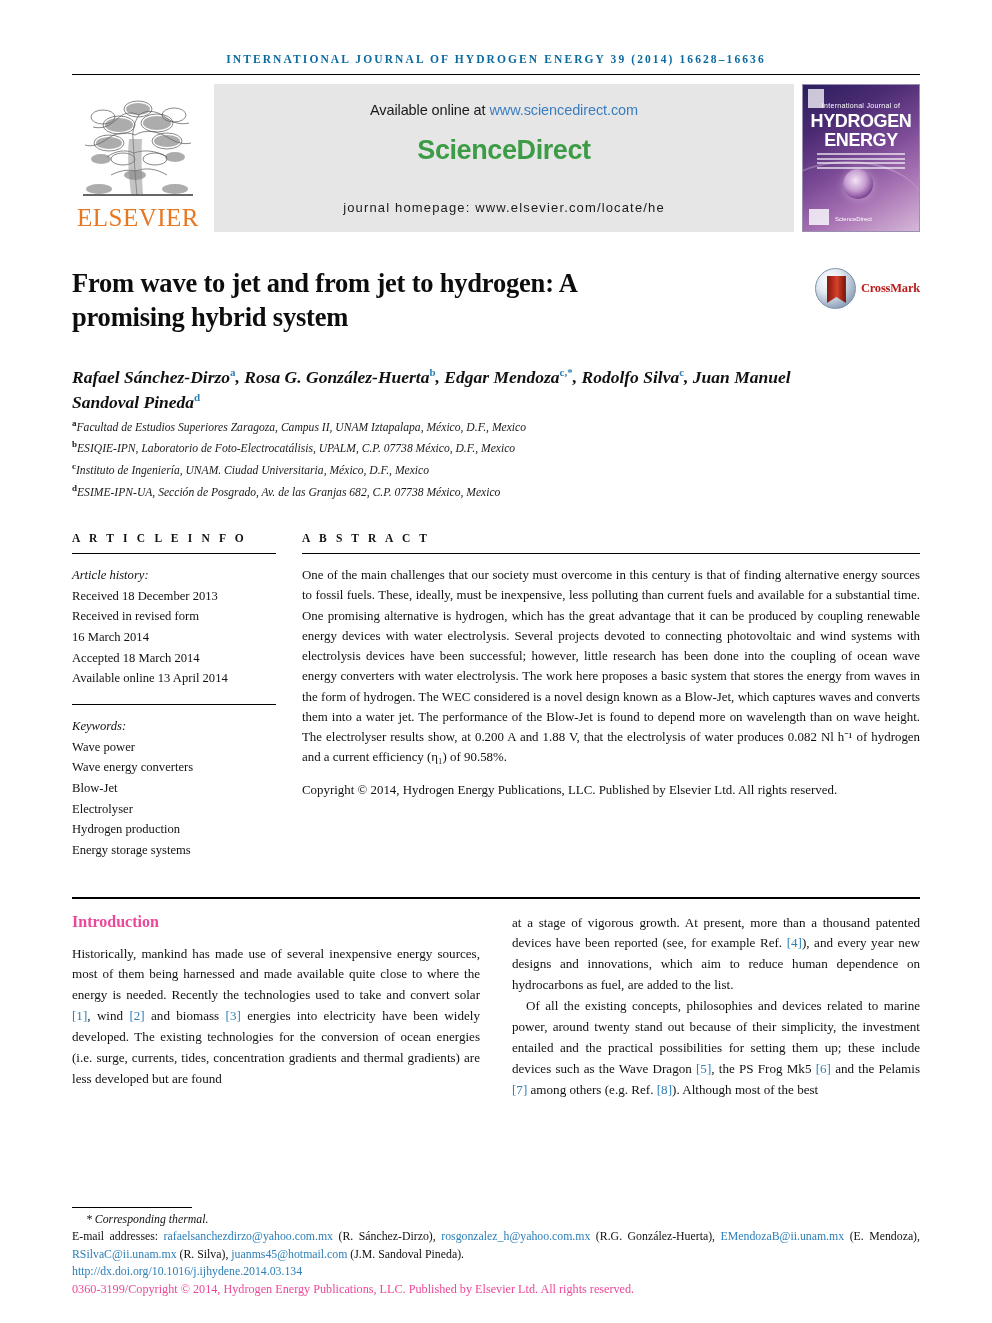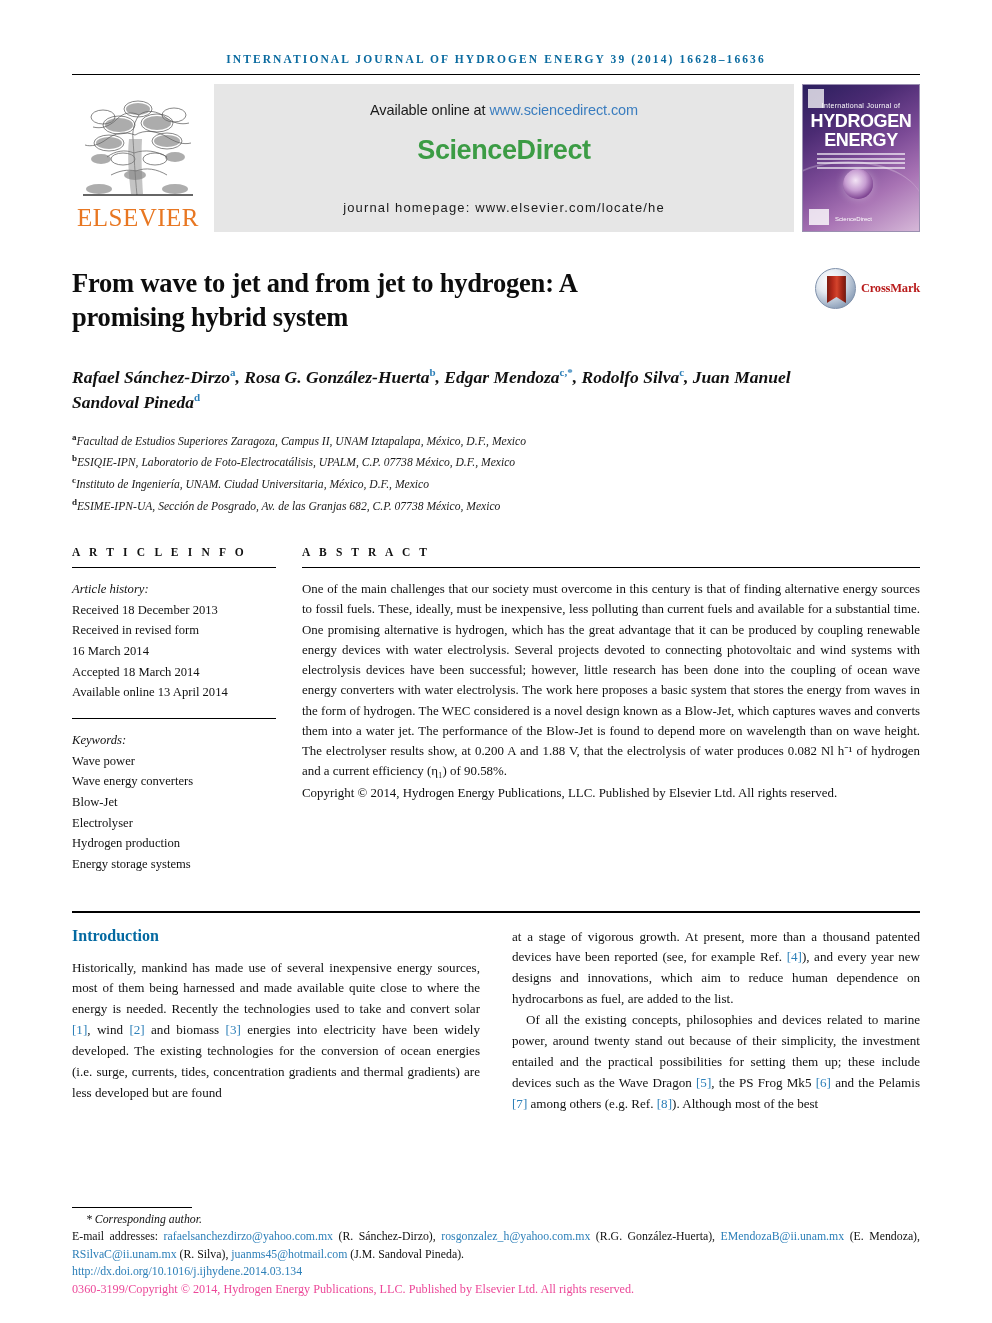--- a/index.html
+++ b/index.html
@@ -185,21 +185,21 @@
     font-family: "Liberation Serif", serif;
     font-style: italic;
     font-weight: bold;
     font-size: 17.5px;
     line-height: 1.45;
     width: 740px;
     color: #111;
   }
   .authors sup { color: #2c7fb8; font-size: 11px; font-style: normal; font-weight: bold; vertical-align: super; }
 
-  .affils { margin-top: 14px; }
+  .affils { margin-top: 0; }
   .affil {
     font-family: "Liberation Serif", serif;
     font-style: italic;
     font-size: 11.6px;
     line-height: 1.62;
     color: #1a1a1a;
   }
   .affil sup { font-weight: bold; font-style: normal; font-size: 9px; vertical-align: super; }
 
   
@@ -226,29 +226,29 @@
   .info-block .ital { font-style: italic; }
   .kw-sep { border-top: 1.4px solid #000; margin: 15px 0 11px 0; }
 
   .abstract {
     font-family: "Liberation Serif", serif;
     font-size: 12.9px;
     line-height: 1.57;
     text-align: justify;
     color: #111;
   }
-  .abstract .copy { display: block; margin-top: 1px; }
+  .abstract .copy { display: block; margin-top: 12px; }
 
   
   .body-rule { border-top: 2.6px solid #000; margin-top: 36px; }
   .body-cols { display: flex; gap: 32px; margin-top: 14px; }
   .bcol { flex: 1; }
   .body-h {
     font-family: "Liberation Serif", serif;
-    font-weight: bold; font-size: 16px; color: #0369a1; margin-bottom: 13px;
+    font-weight: bold; font-size: 16px; color: #ec4899; margin-bottom: 13px;
   }
   .body-p {
     font-family: "Liberation Serif", serif;
     font-size: 13.1px;
     line-height: 1.60;
     text-align: justify;
     color: #111;
     margin: 0;
   }
   .body-p + .body-p { text-indent: 14px; }
@@ -418,19 +418,19 @@
       <p class="body-p">Historically, mankind has made use of several inexpensive energy sources, most of them being harnessed and made available quite close to where the energy is needed. Recently the technologies used to take and convert solar <span class="ref">[1]</span>, wind <span class="ref">[2]</span> and biomass <span class="ref">[3]</span> energies into electricity have been widely developed. The existing technologies for the conversion of ocean energies (i.e. surge, currents, tides, concentration gradients and thermal gradients) are less developed but are found</p>
     </div>
     <div class="bcol">
       <p class="body-p">at a stage of vigorous growth. At present, more than a thousand patented devices have been reported (see, for example Ref. <span class="ref">[4]</span>), and every year new designs and innovations, which aim to reduce human dependence on hydrocarbons as fuel, are added to the list.</p>
       <p class="body-p">Of all the existing concepts, philosophies and devices related to marine power, around twenty stand out because of their simplicity, the investment entailed and the practical possibilities for setting them up; these include devices such as the Wave Dragon <span class="ref">[5]</span>, the PS Frog Mk5 <span class="ref">[6]</span> and the Pelamis <span class="ref">[7]</span> among others (e.g. Ref. <span class="ref">[8]</span>). Although most of the best</p>
     </div>
   </div>
 
   <div class="footnote">
     <div class="fn-rule"></div>
-    <div class="fn-corr">* Corresponding author.</div>
+    <div class="fn-corr">* Corresponding thermal.</div>
     <div class="fn-emails ind">E-mail addresses: <span class="mail">rafaelsanchezdirzo@yahoo.com.mx</span> (R. Sánchez-Dirzo), <span class="mail">rosgonzalez_h@yahoo.com.mx</span> (R.G. González-Huerta), <span class="mail">EMendozaB@ii.unam.mx</span> (E. Mendoza), <span class="mail">RSilvaC@ii.unam.mx</span> (R. Silva), <span class="mail">juanms45@hotmail.com</span> (J.M. Sandoval Pineda).</div>
     <span class="doi">http://dx.doi.org/10.1016/j.ijhydene.2014.03.134</span>
     <div class="fn-cr">0360-3199/Copyright © 2014, Hydrogen Energy Publications, LLC. Published by Elsevier Ltd. All rights reserved.</div>
   </div>
 
 </div>
 
 </body></html>

